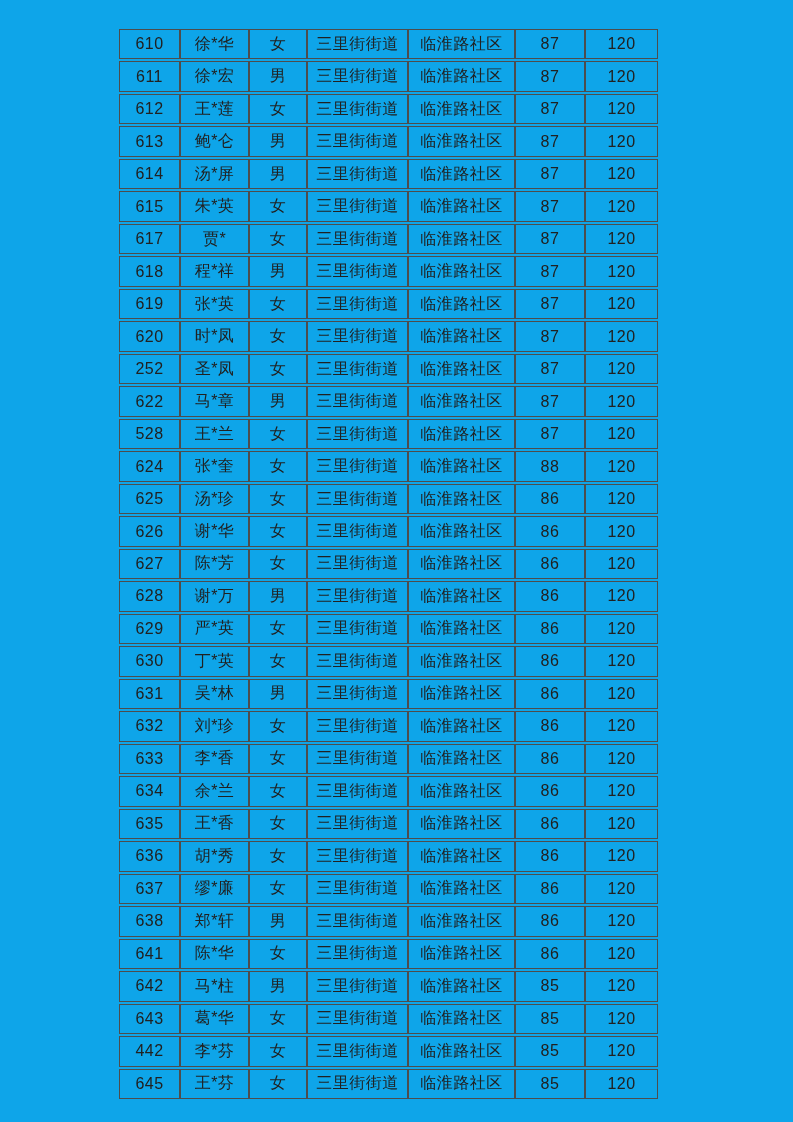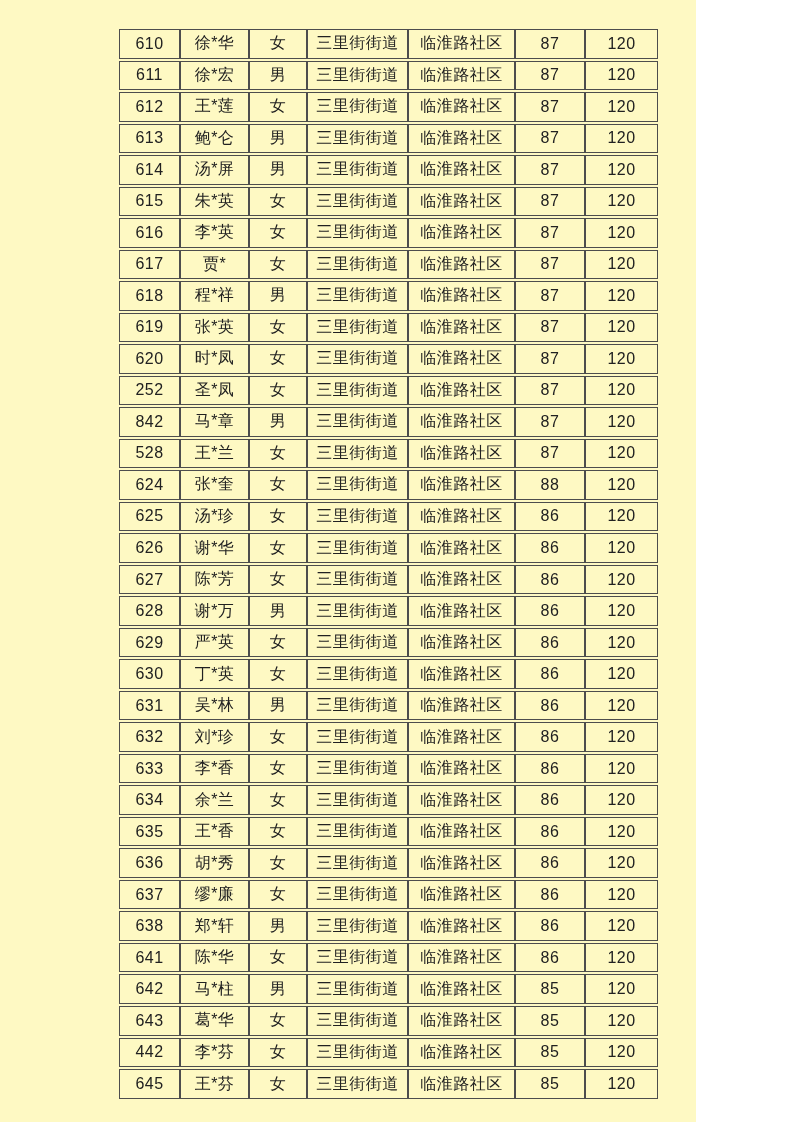--- a/index.html
+++ b/index.html
@@ -2,23 +2,23 @@
 <html><head>
 <meta charset="utf-8">
 <style>
   html, body {
     margin: 0;
     padding: 0;
     background: #ffffff;
   }
   .page {
     position: relative;
-    width: 696px;
+    width: 793px;
     height: 1122px;
-    background: #fef9c3;
+    background: #0ea5e9;
     overflow: hidden;
     font-family: "Liberation Sans", "DejaVu Sans", sans-serif;
   }
   table.roster {
     position: absolute;
     left: 119px;
     top: 27px;
     width: 539px;
     height: 1074px;
     table-layout: fixed;
@@ -107,29 +107,20 @@
         <tr>
           <td>615</td>
           <td>朱*英</td>
           <td>女</td>
           <td>三里街街道</td>
           <td>临淮路社区</td>
           <td>87</td>
           <td>120</td>
         </tr>
         <tr>
-          <td>616</td>
-          <td>李*英</td>
-          <td>女</td>
-          <td>三里街街道</td>
-          <td>临淮路社区</td>
-          <td>87</td>
-          <td>120</td>
-        </tr>
-        <tr>
           <td>617</td>
           <td>贾*</td>
           <td>女</td>
           <td>三里街街道</td>
           <td>临淮路社区</td>
           <td>87</td>
           <td>120</td>
         </tr>
         <tr>
           <td>618</td>
@@ -161,21 +152,21 @@
         <tr>
           <td>252</td>
           <td>圣*凤</td>
           <td>女</td>
           <td>三里街街道</td>
           <td>临淮路社区</td>
           <td>87</td>
           <td>120</td>
         </tr>
         <tr>
-          <td>842</td>
+          <td>622</td>
           <td>马*章</td>
           <td>男</td>
           <td>三里街街道</td>
           <td>临淮路社区</td>
           <td>87</td>
           <td>120</td>
         </tr>
         <tr>
           <td>528</td>
           <td>王*兰</td>

